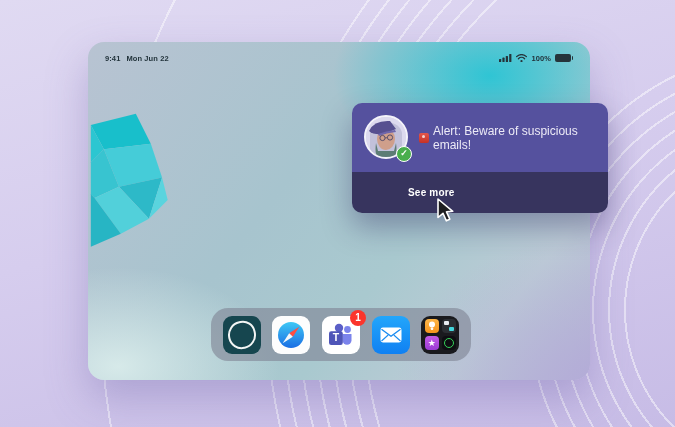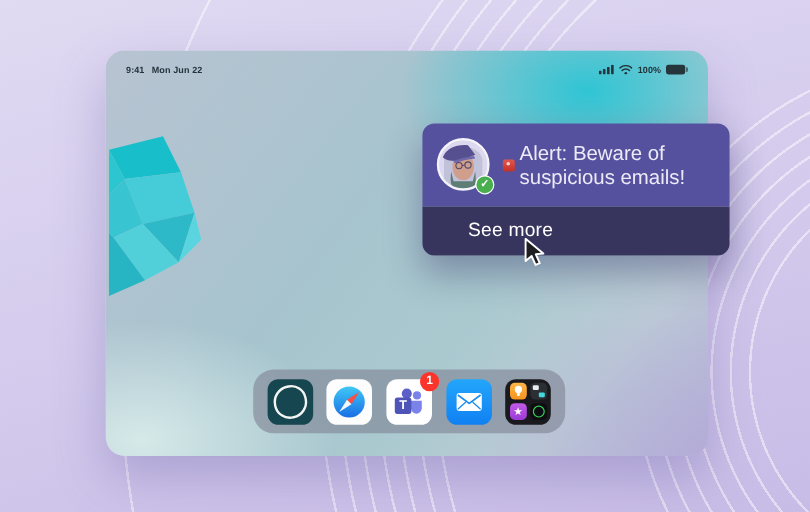--- a/index.html
+++ b/index.html
@@ -94,31 +94,31 @@
   }
   .avatar-wrap{position:relative;width:46px;height:46px;flex:0 0 auto;}
   .avatar{width:44px;height:44px;border-radius:50%;border:2px solid #f4f3fa;box-sizing:border-box;overflow:hidden;background:#d9d7ec;}
   .check-badge{
     position:absolute;right:-2px;bottom:-1px;width:16px;height:16px;border-radius:50%;
     background:#49ae4d;border:1.6px solid #fff;box-sizing:border-box;
     color:#fff;font-size:9px;font-weight:700;display:flex;align-items:center;justify-content:center;line-height:1;
   }
   .notif-texts{display:flex;flex-direction:column;gap:3px;min-width:0;}
   .notif-title{color:#ffffff;font-weight:700;font-size:12.5px;letter-spacing:.1px;}
-  .notif-line{display:flex;align-items:center;gap:4px;color:#eceaf6;font-size:17px;}
+  .notif-line{display:flex;align-items:center;gap:4px;color:#eceaf6;font-size:12px;}
   .alert-ico{
     width:10px;height:10px;border-radius:2px;flex:0 0 auto;
     background:linear-gradient(180deg,#e4564a,#c43127);position:relative;
   }
   .alert-ico::after{content:"";position:absolute;left:2.5px;top:2px;width:3px;height:3px;border-radius:50%;background:rgba(255,255,255,.75);}
   .notif-footer{
     background:#37345e;border-radius:0 0 10px 10px;height:41px;
     display:flex;align-items:center;padding-left:38px;box-sizing:border-box;
   }
-  .see-more{color:#ffffff;font-weight:400;font-size:16px;letter-spacing:.2px;}
+  .see-more{color:#ffffff;font-weight:700;font-size:10px;letter-spacing:.2px;margin-left:18px;}
   
   .cursor{position:absolute;left:436px;top:198px;width:21px;height:26px;pointer-events:none;}
 </style>
 </head>
 <body>
 
 <div class="rings"></div>
 
 <div class="tablet">
 

